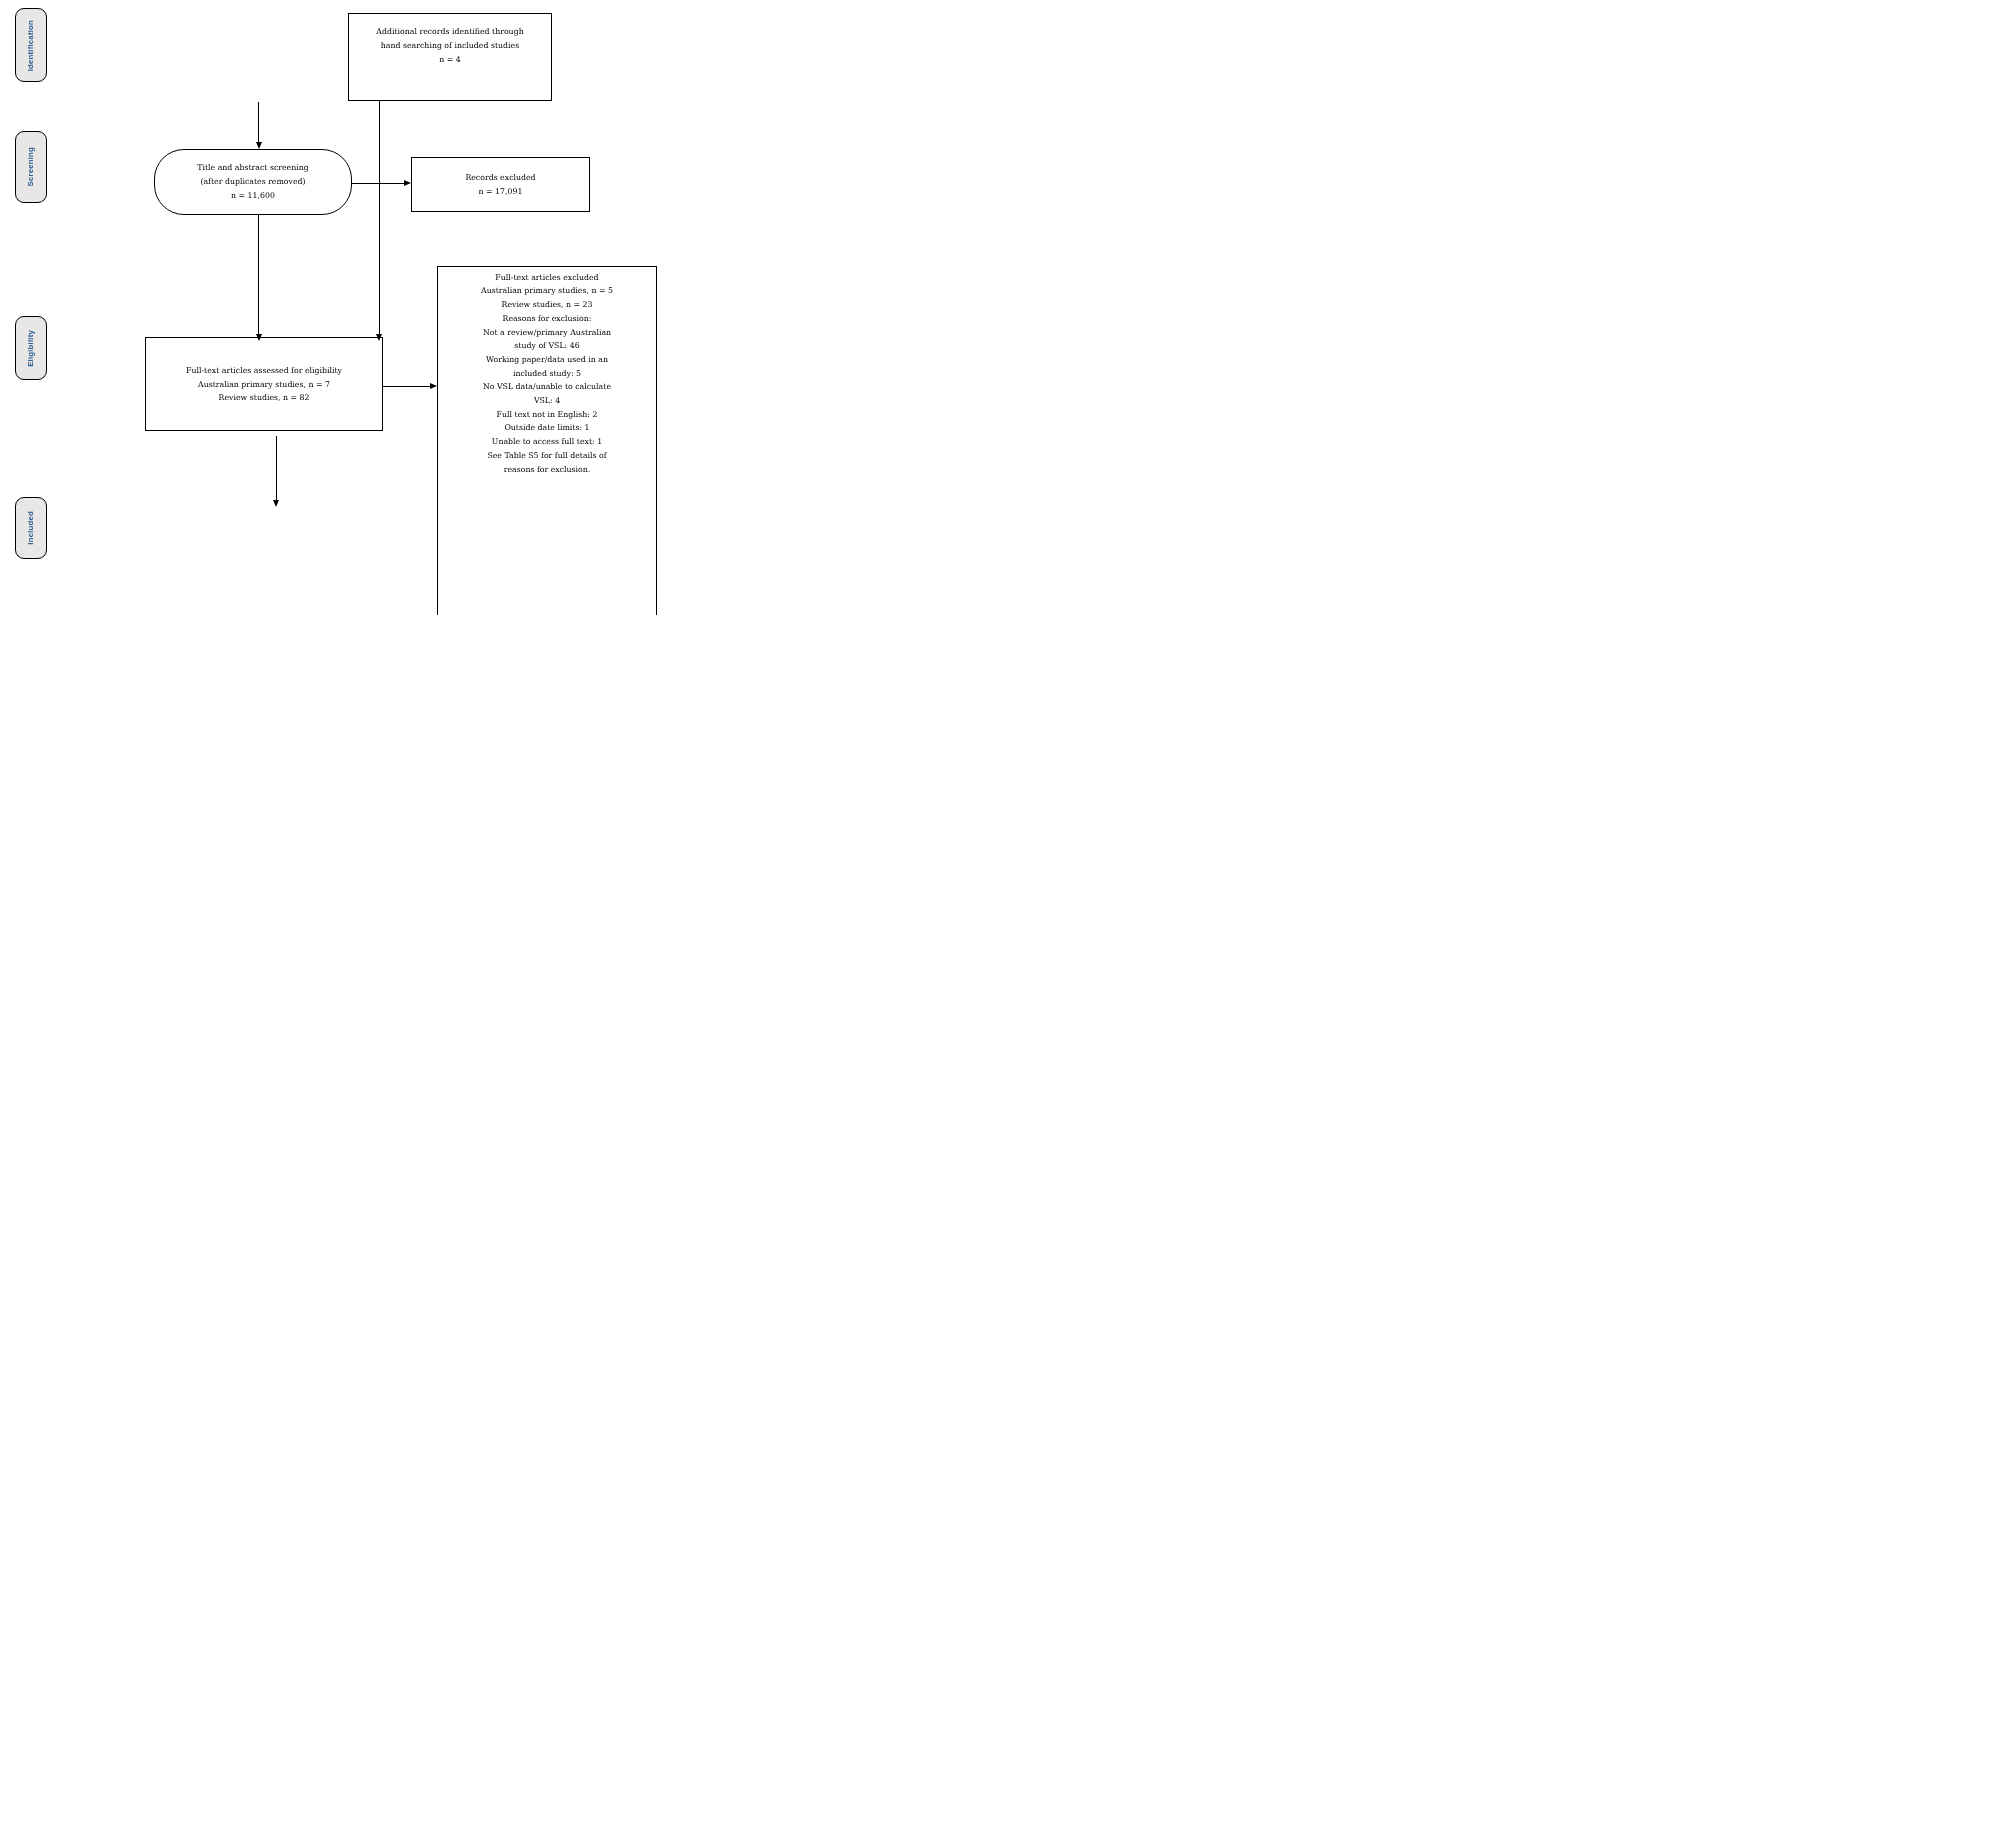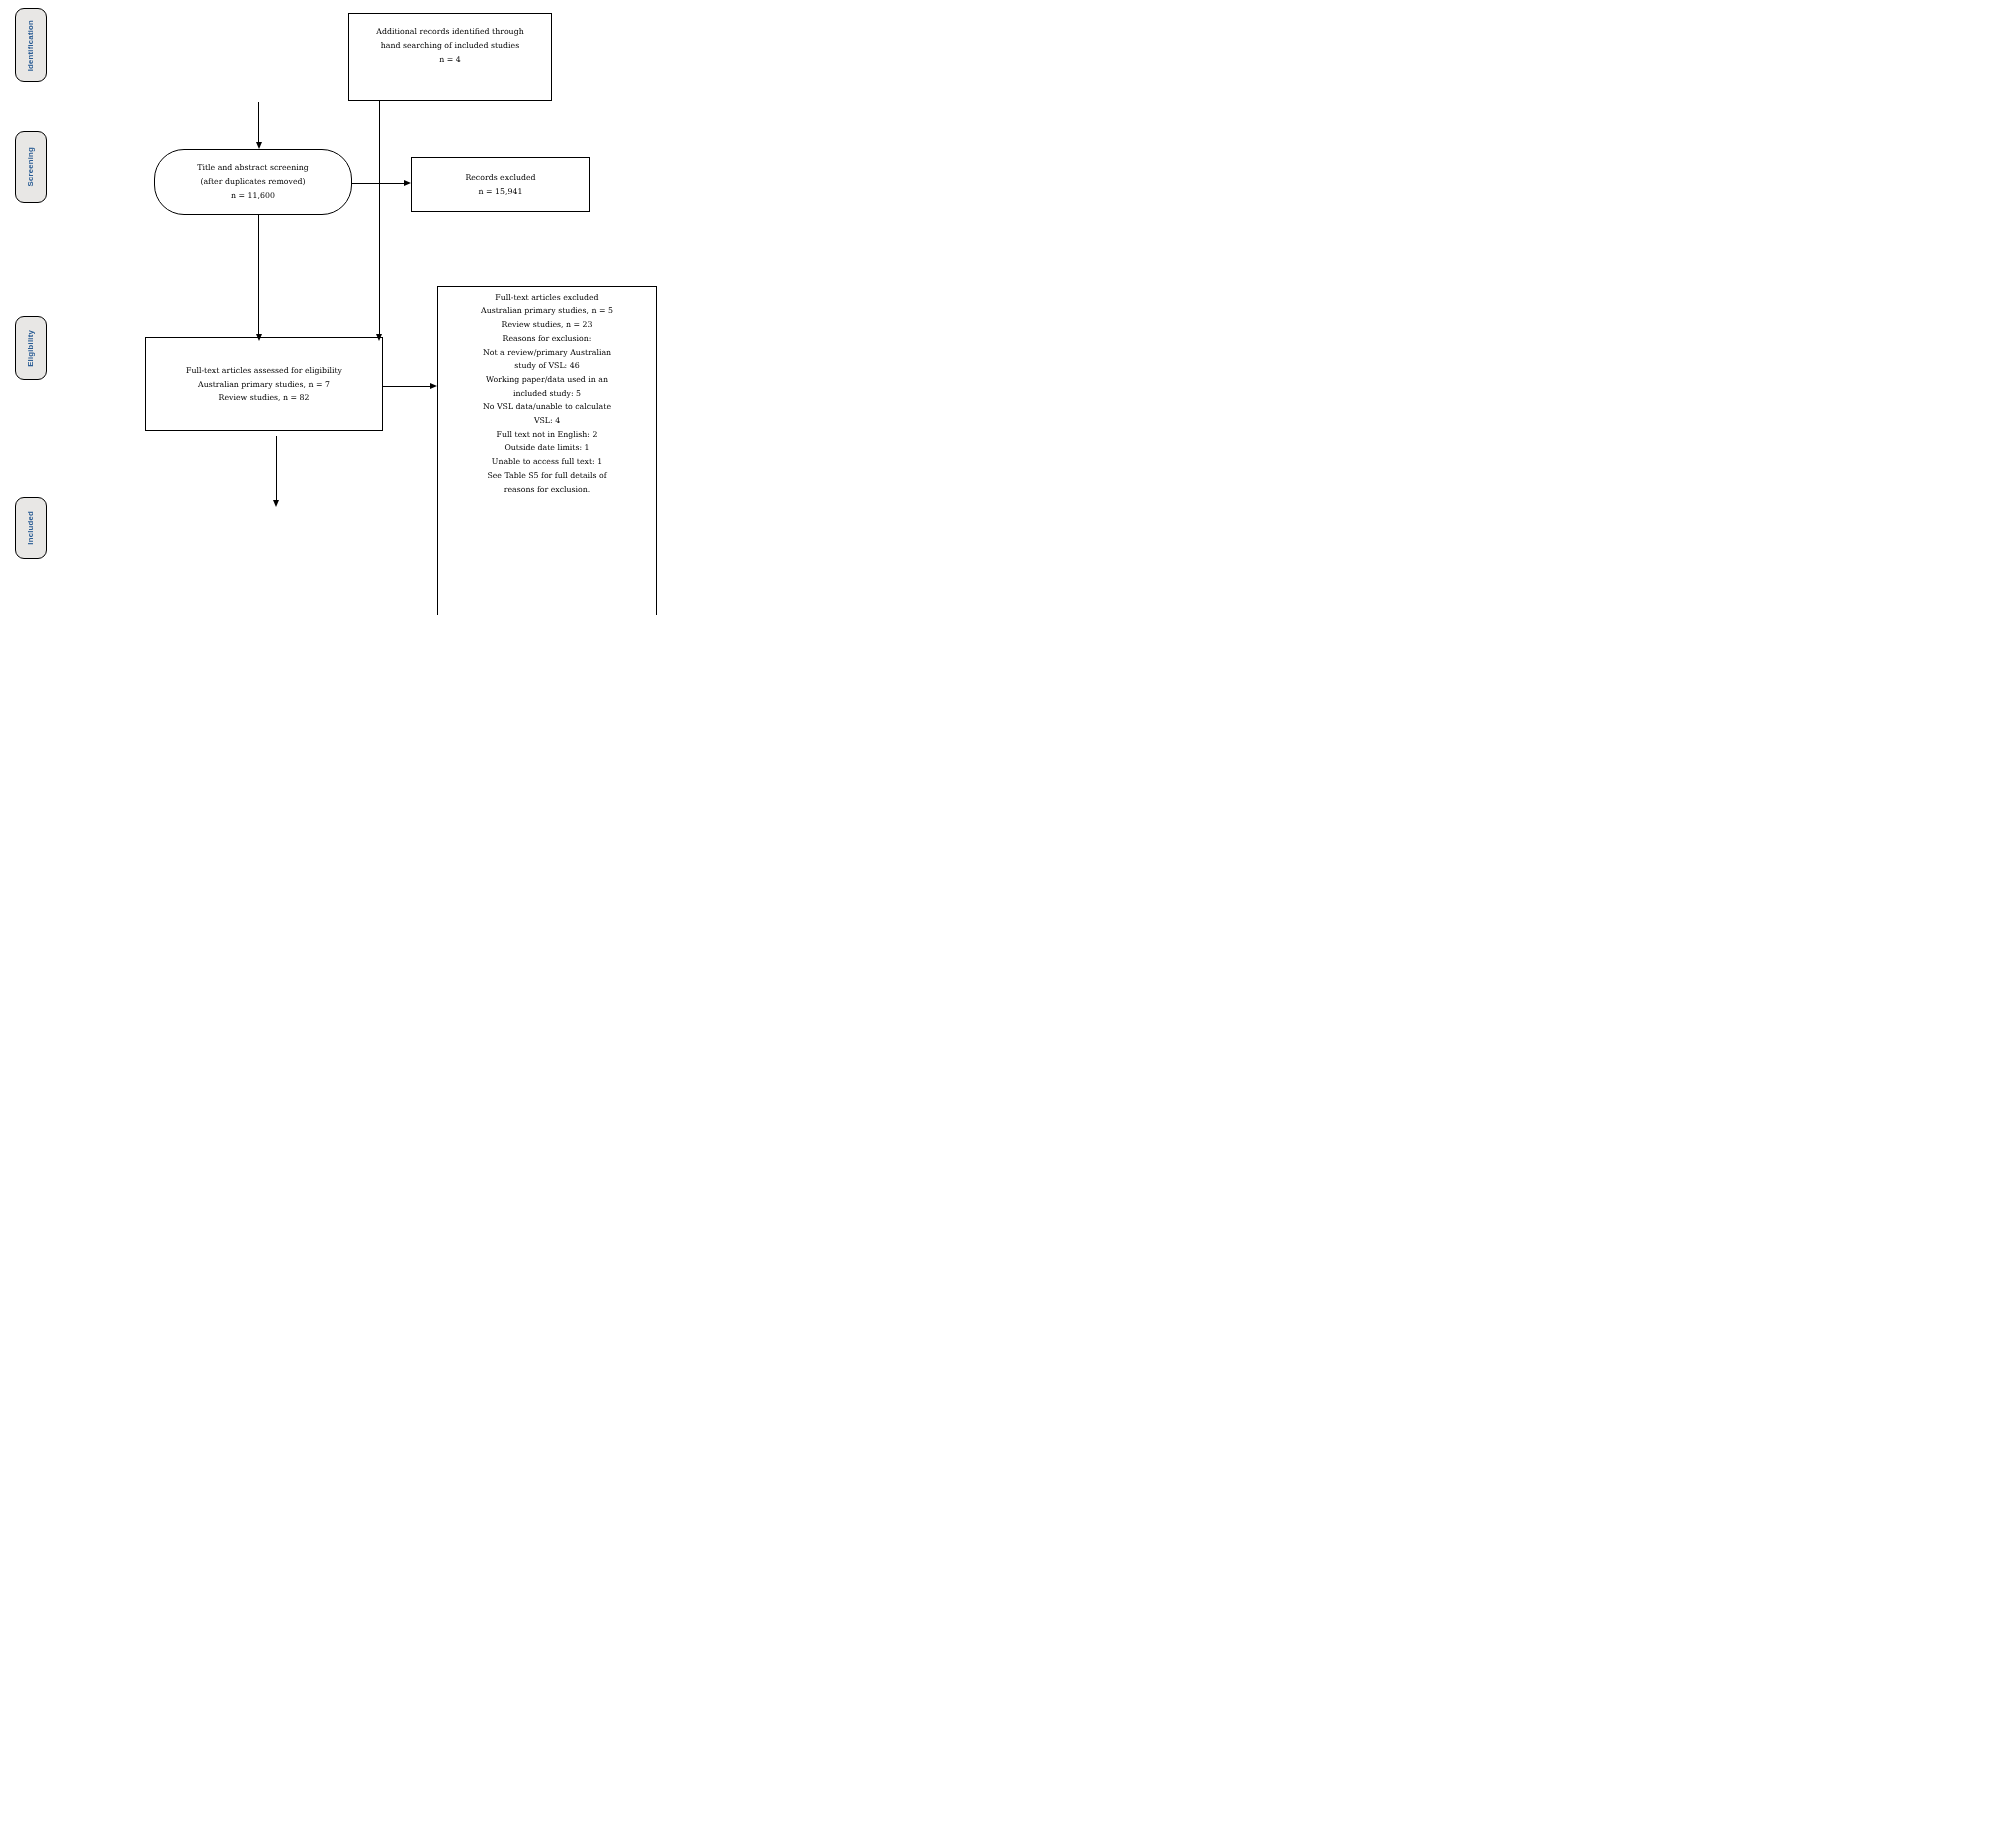--- a/index.html
+++ b/index.html
@@ -84,30 +84,30 @@
   </div>
 
   <div class="fbox" style="left:154px;top:149px;width:198px;height:66px;justify-content:center;border-radius:30px;">
     <div class="line">Title and abstract screening</div>
     <div class="line">(after duplicates removed)</div>
     <div class="line">n = 11,600</div>
   </div>
 
   <div class="fbox" style="left:411px;top:157px;width:179px;height:55px;justify-content:center;">
     <div class="line">Records excluded</div>
-    <div class="line">n = 15,941</div>
+    <div class="line">n = 17,091</div>
   </div>
 
   <div class="fbox" style="left:145px;top:337px;width:238px;height:94px;padding-top:26px;">
     <div class="line">Full-text articles assessed for eligibility</div>
     <div class="line">Australian primary studies, n = 7</div>
     <div class="line">Review studies, n = 82</div>
   </div>
 
-  <div class="fbox" style="left:437px;top:266px;width:220px;height:406px;padding-top:3.7px;margin-top:20px;">
+  <div class="fbox" style="left:437px;top:266px;width:220px;height:406px;padding-top:3.7px;">
     <div class="line">Full-text articles excluded</div>
     <div class="line">Australian primary studies, n = 5</div>
     <div class="line">Review studies, n = 23</div>
     <div class="line">Reasons for exclusion:</div>
     <div class="line">Not a review/primary Australian</div>
     <div class="line">study of VSL: 46</div>
     <div class="line">Working paper/data used in an</div>
     <div class="line">included study: 5</div>
     <div class="line">No VSL data/unable to calculate</div>
     <div class="line">VSL: 4</div>

